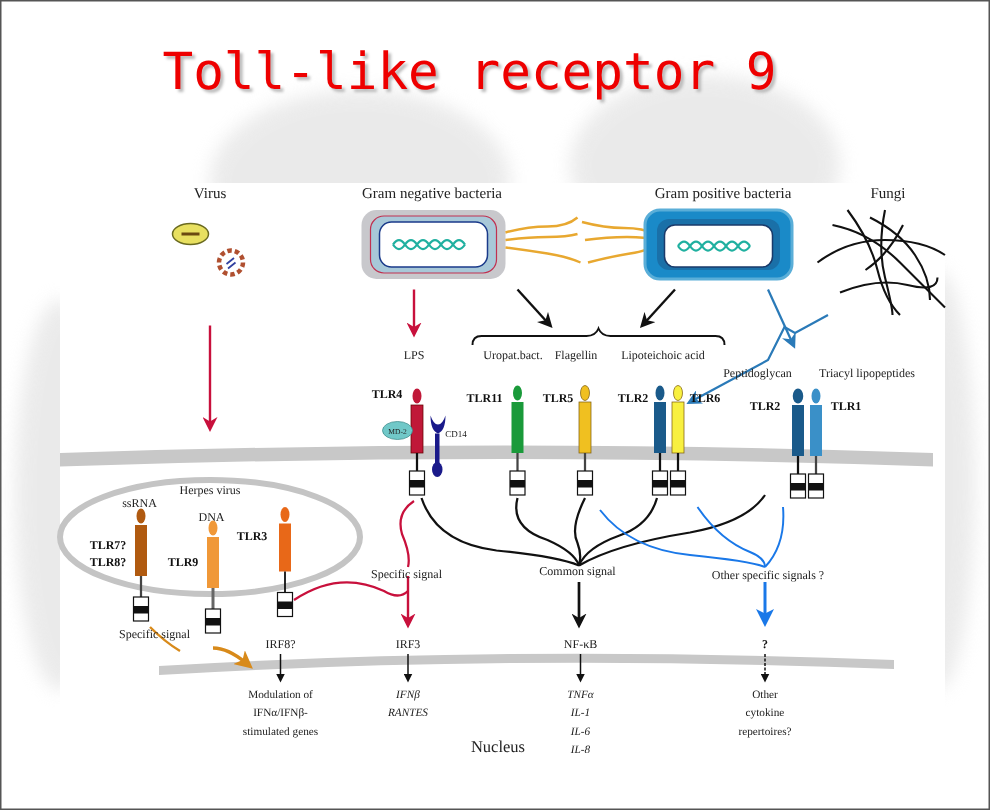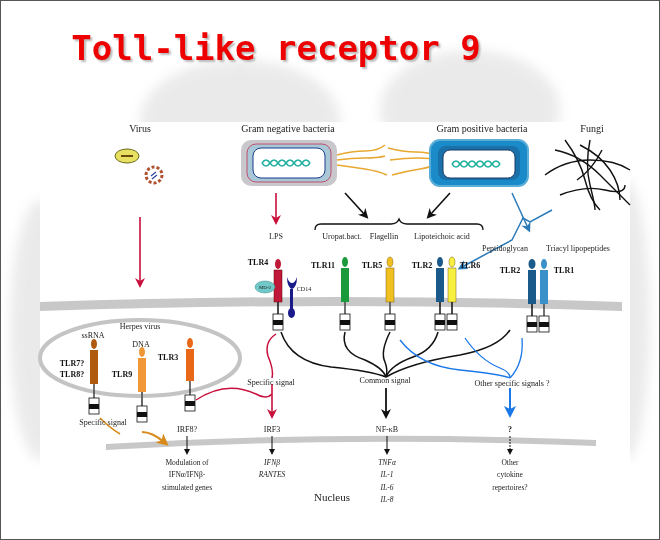--- a/index.html
+++ b/index.html
@@ -1,19 +1,19 @@
 <!DOCTYPE html>
 <html><head>
 <meta charset="utf-8">
 <style>
   html, body { margin:0; padding:0; }
   body { width:660px; height:540px; background:#ffffff; position:relative; overflow:hidden; font-family:"DejaVu Serif", serif; }
   .frame { position:absolute; left:0; top:0; width:658px; height:538px; border:1px solid #555; background:#fff; }
   .bgblob { position:absolute; background:#e6e6e6; border-radius:50%; filter:blur(6px); opacity:0.8; }
-  .title { position:absolute; left:0; width:552px; top:28px; text-align:center; font-family:"DejaVu Sans Mono", monospace; font-weight:bold; font-size:34px; color:#ee0000; text-shadow:2px 2px 2px #bbb; letter-spacing:0px; }
+  .title { position:absolute; left:0; width:552px; top:28px; text-align:center; font-family:"DejaVu Sans Mono", monospace; font-weight:normal; font-size:34px; color:#ee0000; text-shadow:2px 2px 2px #bbb; letter-spacing:0px;padding-left:37px; }
   .panel { position:absolute; left:40px; top:122px; width:590px; height:392px; background:#ffffff; }
   svg { position:absolute; left:0; top:0; }
   .t { font-family:"Liberation Serif", serif; fill:#222; }
   .tb { font-family:"Liberation Serif", serif; font-weight:bold; fill:#111; }
 </style>
 </head>
 <body>
 
 <div class="frame"></div>
 <div class="bgblob" style="left:140px;top:60px;width:200px;height:120px;"></div>

